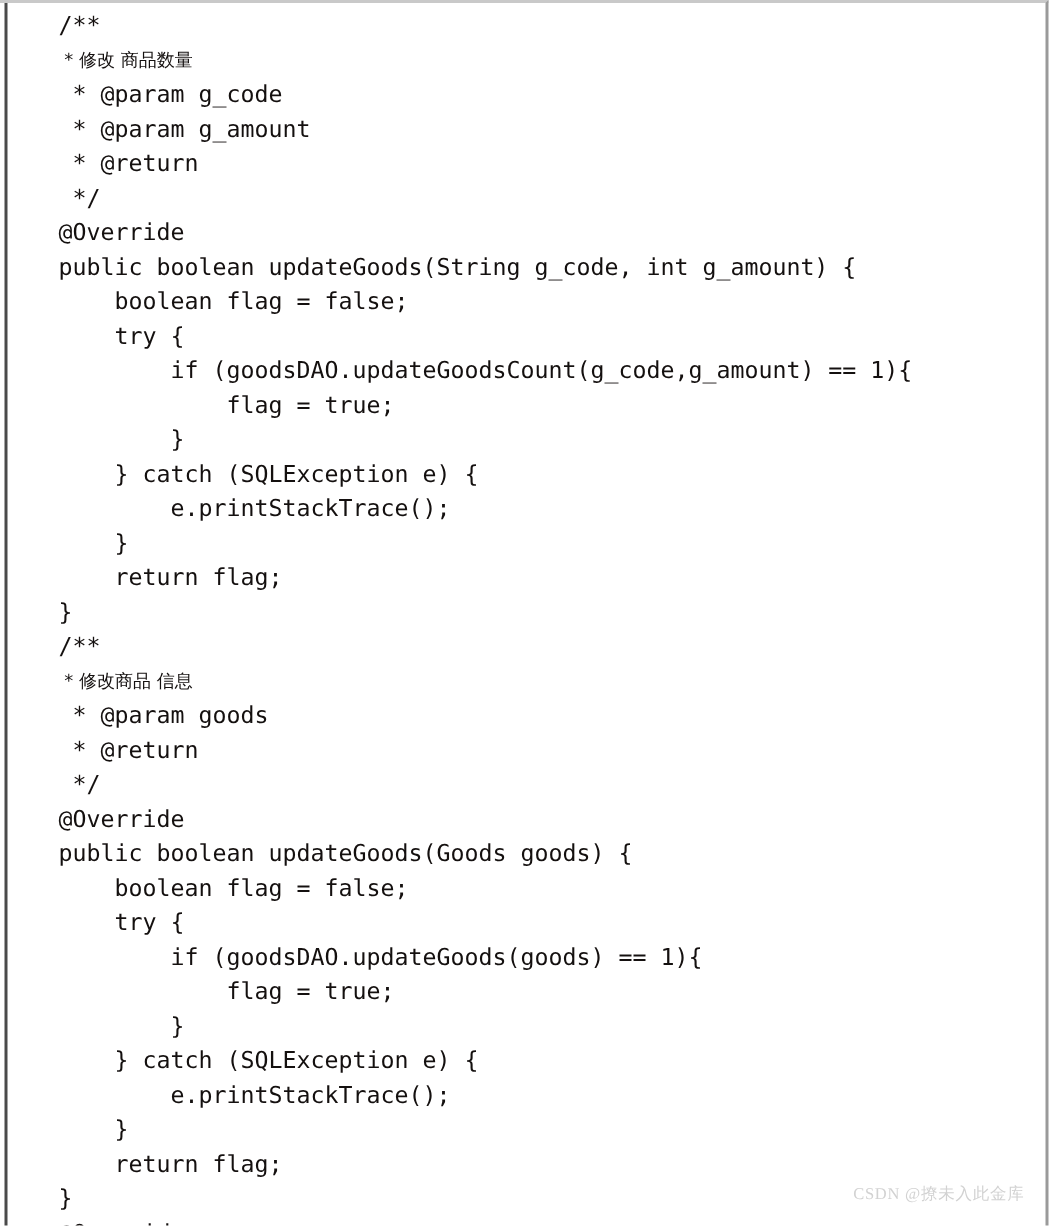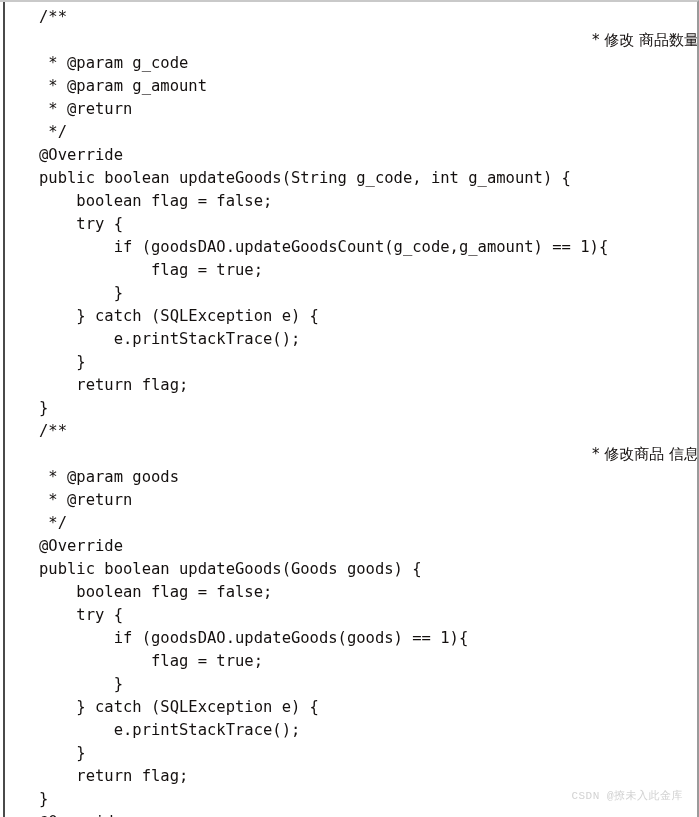--- a/index.html
+++ b/index.html
@@ -52,29 +52,28 @@
     font-size: 15.5px;
     color: #14100f;
     white-space: pre;
     padding-left: 39px;
     letter-spacing: 0px;
     font-family: "DejaVu Sans Mono", "Liberation Mono", monospace;
   }
 
   .code-line.cjk {
     font-family: "DejaVu Sans", "Liberation Sans", sans-serif;
-    font-size: 15px;
-    text-align: right;
+    font-size: 12px;
   }
 
   .watermark {
     position: absolute;
     right: 14px;
     bottom: 14px;
-    font-family: Liberation Mono, monospace;
+    font-family: Liberation Serif, serif;
     font-size: 11px;
     color: #d2d2d2;
     letter-spacing: 0.5px;
     white-space: nowrap;
     user-select: none;
     margin-top: 38px;
   }
 </style>
 </head>
 <body>

